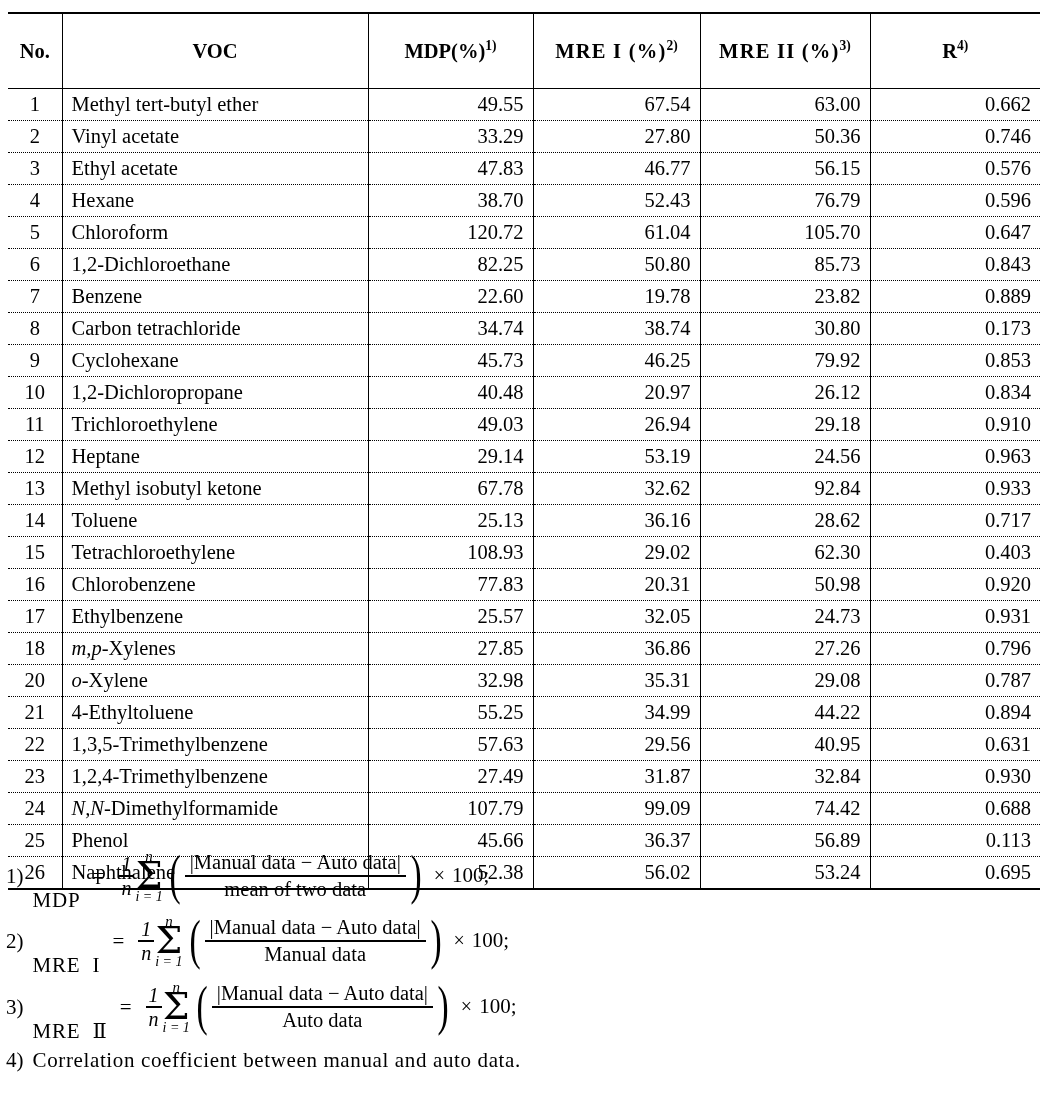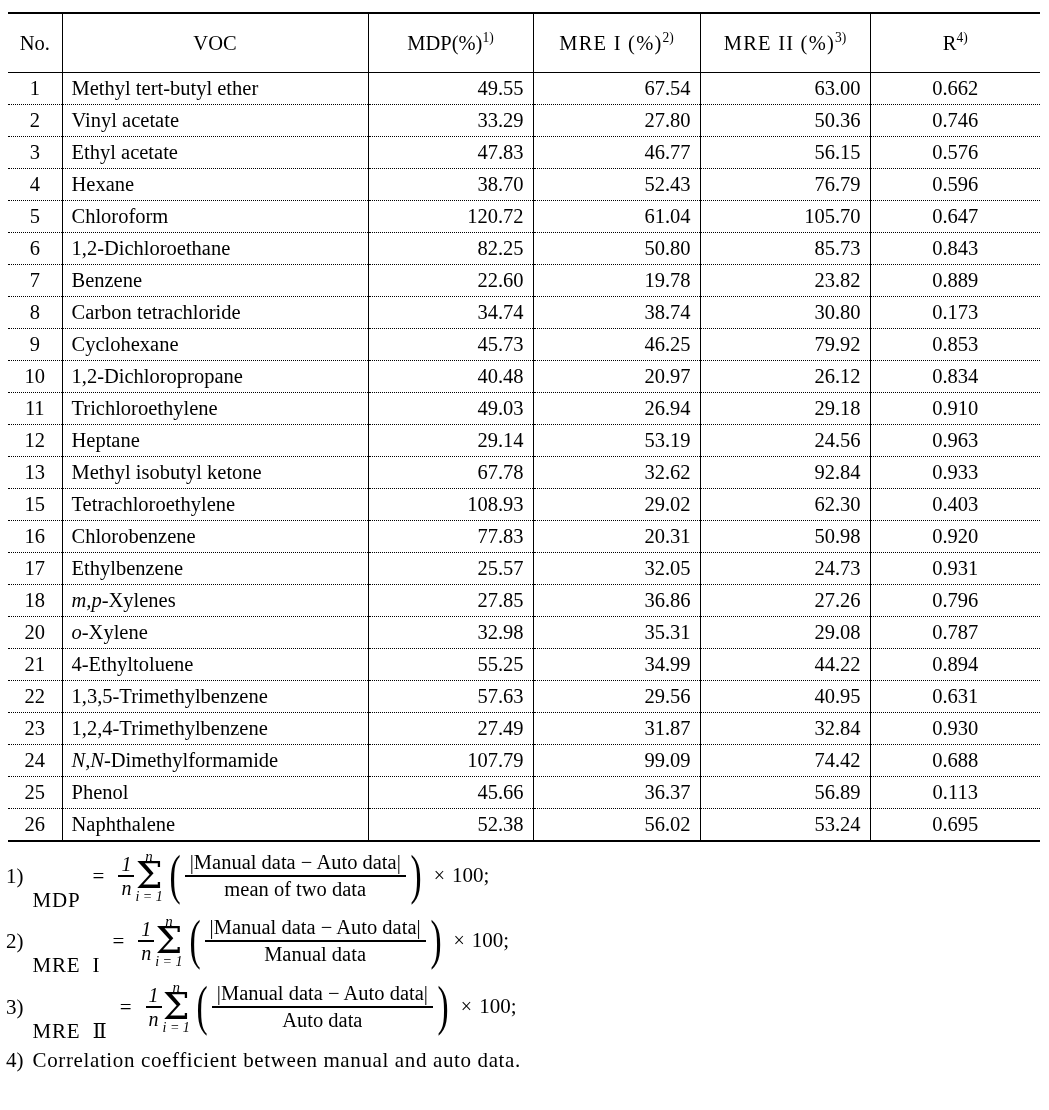--- a/index.html
+++ b/index.html
@@ -39,25 +39,25 @@
   }
 
   table.voc col.c-no    { width: 54px; }
   table.voc col.c-voc   { width: 306px; }
   table.voc col.c-mdp   { width: 165px; }
   table.voc col.c-mre1  { width: 167px; }
   table.voc col.c-mre2  { width: 170px; }
   table.voc col.c-r     { width: 170px; }
 
   table.voc thead th {
-    font-weight: normal;
+    font-weight: bold;
     text-align: center;
     vertical-align: middle;
     height: 50px;
-    padding: 4px 6px;
+    padding: 12px 6px;
     border-top: 2.5px solid #000;
     border-bottom: 1.6px solid #000;
     border-left: 1.4px solid #000;
     white-space: nowrap;
   }
   table.voc thead th:first-child { border-left: none; }
 
   table.voc tbody td {
     height: 31px;
     padding: 0 9px;
@@ -69,21 +69,21 @@
   }
   table.voc tbody td:first-child { border-left: none; }
 
   table.voc tbody tr:last-child td {
     border-bottom: 2.5px solid #000;
   }
 
   td.no   { text-align: center; }
   td.name { text-align: left; }
   td.num  { text-align: right; }
-  td.rval { text-align: center; padding-right: 24px; margin-left: 48px; }
+  td.rval { text-align: right; padding-right: 24px; margin-left: 48px; }
 
   .sup { font-size: 0.66em; vertical-align: super; line-height: 0; }
   .ital { font-style: italic; }
 
   .hdr-gap { letter-spacing: 0.06em; }
 
   
   .notes {
     position: absolute;
     left: 6px;
@@ -336,20 +336,28 @@
           </tr>
           <tr>
             <td class="no">13</td>
             <td class="name">Methyl  isobutyl  ketone</td>
             <td class="num">67.78</td>
             <td class="num">32.62</td>
             <td class="num">92.84</td>
             <td class="rval">0.933</td>
           </tr>
           <tr>
+            <td class="no">14</td>
+            <td class="name">Toluene</td>
+            <td class="num">25.13</td>
+            <td class="num">36.16</td>
+            <td class="num">28.62</td>
+            <td class="rval">0.717</td>
+          </tr>
+          <tr>
             <td class="no">15</td>
             <td class="name">Tetrachloroethylene</td>
             <td class="num">108.93</td>
             <td class="num">29.02</td>
             <td class="num">62.30</td>
             <td class="rval">0.403</td>
           </tr>
           <tr>
             <td class="no">16</td>
             <td class="name">Chlorobenzene</td>

